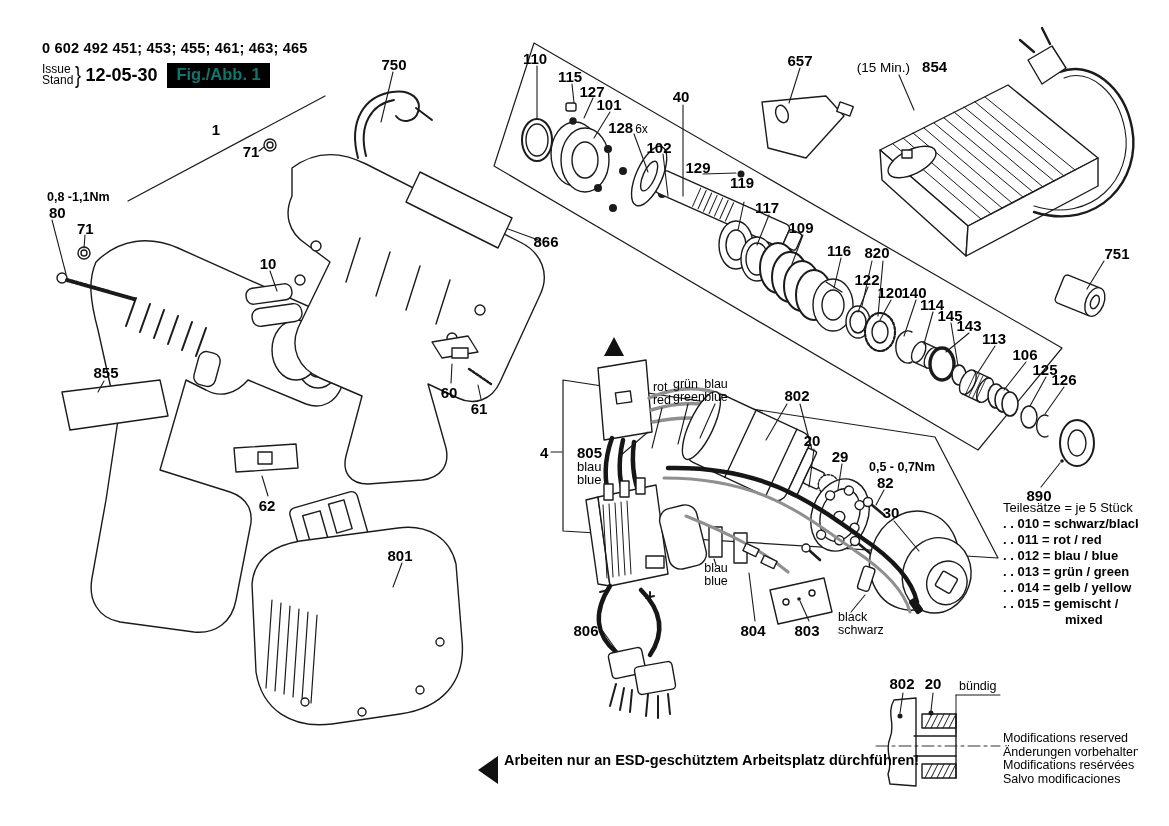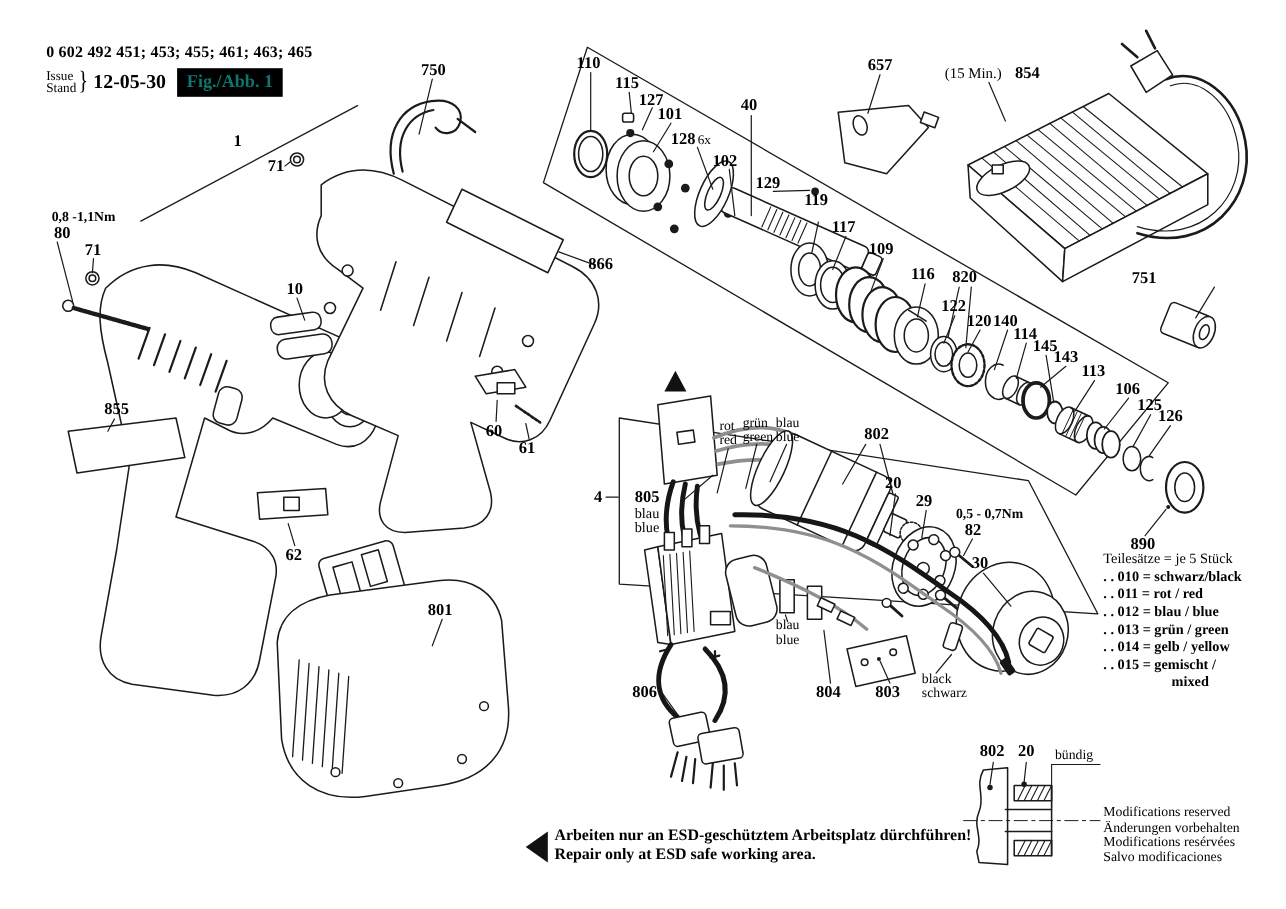--- a/index.html
+++ b/index.html
@@ -1,18 +1,18 @@
 <!DOCTYPE html>
 <html><head>
 <meta charset="utf-8">
 <style>
   *{margin:0;padding:0;box-sizing:border-box}
   html,body{background:#fff}
   .stage{position:relative;width:1138px;height:826px;background:#fff;overflow:hidden;
-         font-family:Liberation Serif, serif;color:#000}
+         font-family:Liberation Sans, sans-serif;color:#000}
   .stage svg{position:absolute;left:0;top:0}
   .t-type{position:absolute;left:42px;top:40px;font-weight:700;font-size:14.5px;letter-spacing:.2px;white-space:nowrap}
   .issue-row{position:absolute;left:42px;top:61px;display:flex;align-items:center}
   .issue-col{font-size:12px;line-height:11px}
   .brace{font-size:24px;font-weight:400;margin:0 3px 0 1px;transform:scaleX(.75)}
   .date{font-size:18px;font-weight:700}
   .figbox{margin-left:10px;background:#000;color:#0f766e;font-weight:700;font-size:16.5px;padding:2px 9px 4px}
   .lbl{position:absolute;font-weight:700;font-size:15px;line-height:15px;white-space:nowrap;transform:translateX(-50%)}
   .ann{position:absolute;font-weight:400;font-size:12.5px;line-height:12.5px;white-space:nowrap;
        transform:translateX(-50%);}
@@ -473,21 +473,21 @@
 <div class="lbl" style="left:535px;top:51px">110</div>
 <div class="lbl" style="left:570px;top:69px">115</div>
 <div class="lbl" style="left:592px;top:84px">127</div>
 <div class="lbl" style="left:609px;top:97px">101</div>
 <div class="lbl" style="left:628px;top:120px"><span>128</span><span class="qty">6x</span></div>
 <div class="lbl" style="left:681px;top:89px">40</div>
 <div class="lbl" style="left:659px;top:140px">102</div>
 <div class="lbl" style="left:698px;top:160px">129</div>
 <div class="lbl" style="left:800px;top:53px">657</div>
 <div class="lbl" style="left:902px;top:59px"><span class="pfx">(15 Min.)</span><span>854</span></div>
-<div class="lbl" style="left:1040px;top:246px">751</div>
+<div class="lbl" style="left:1117px;top:246px">751</div>
 <div class="lbl" style="left:742px;top:175px">119</div>
 <div class="lbl" style="left:767px;top:200px">117</div>
 <div class="lbl" style="left:801px;top:220px">109</div>
 <div class="lbl" style="left:839px;top:243px">116</div>
 <div class="lbl" style="left:877px;top:245px">820</div>
 <div class="lbl" style="left:867px;top:272px">122</div>
 <div class="lbl" style="left:890px;top:285px">120</div>
 <div class="lbl" style="left:914px;top:285px">140</div>
 <div class="lbl" style="left:932px;top:297px">114</div>
 <div class="lbl" style="left:950px;top:308px">145</div>
@@ -551,21 +551,20 @@
   <div class="i">. . 011 = rot / red</div>
   <div class="i">. . 012 = blau / blue</div>
   <div class="i">. . 013 = grün / green</div>
   <div class="i">. . 014 = gelb / yellow</div>
   <div class="i">. . 015 = gemischt /</div>
   <div class="m">mixed</div>
 </div>
 
 <div class="esd">
   <div>Arbeiten nur an ESD-geschütztem Arbeitsplatz dürchführen!</div>
-  <div>Repair only at ESD safe working area.</div>
 </div>
 
 <div class="lbl" style="left:902px;top:676px">802</div>
 <div class="lbl" style="left:933px;top:676px">20</div>
 <div class="ann la" style="left:959px;top:680px">bündig</div>
 
 <div class="foot">
   <div>Modifications reserved</div>
   <div>Änderungen vorbehalten</div>
   <div>Modifications resérvées</div>

